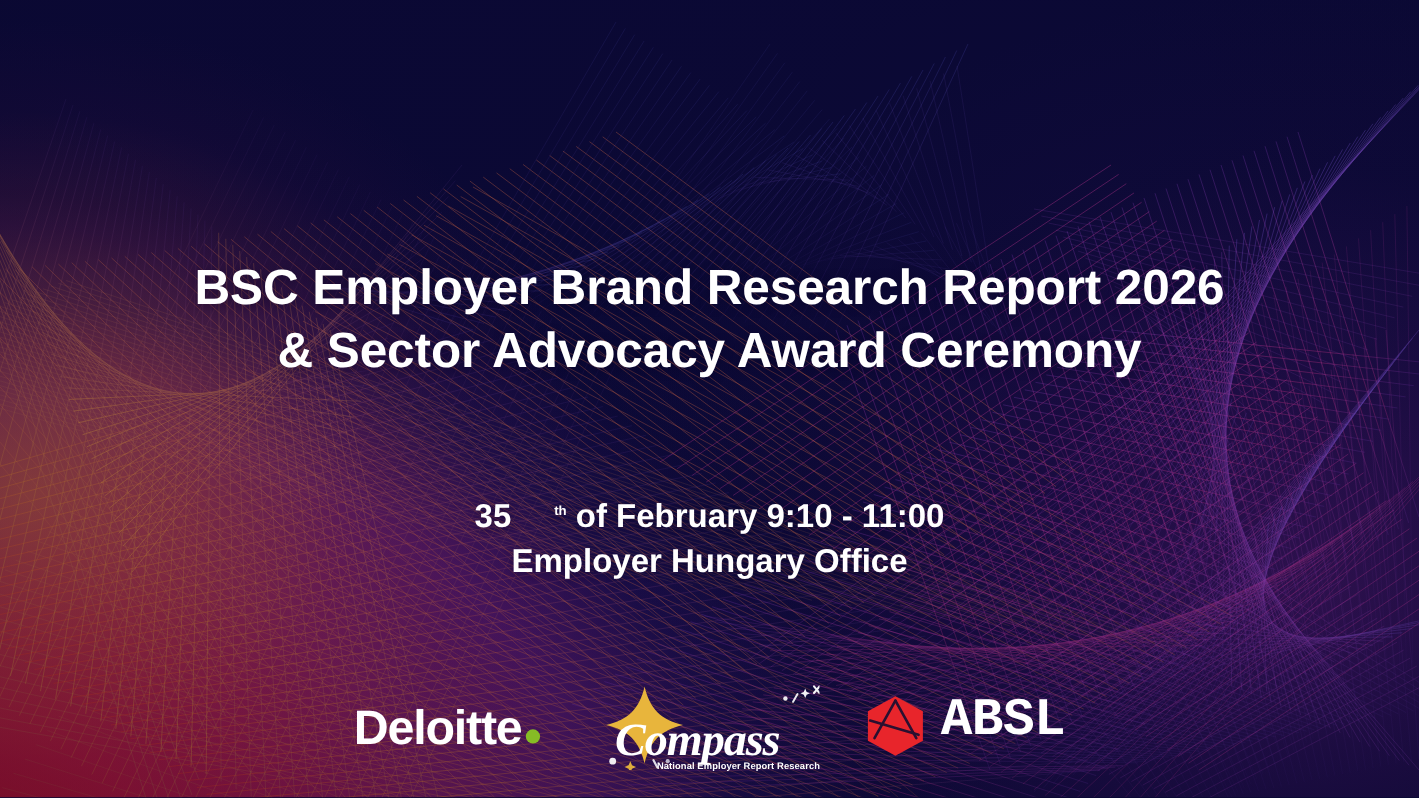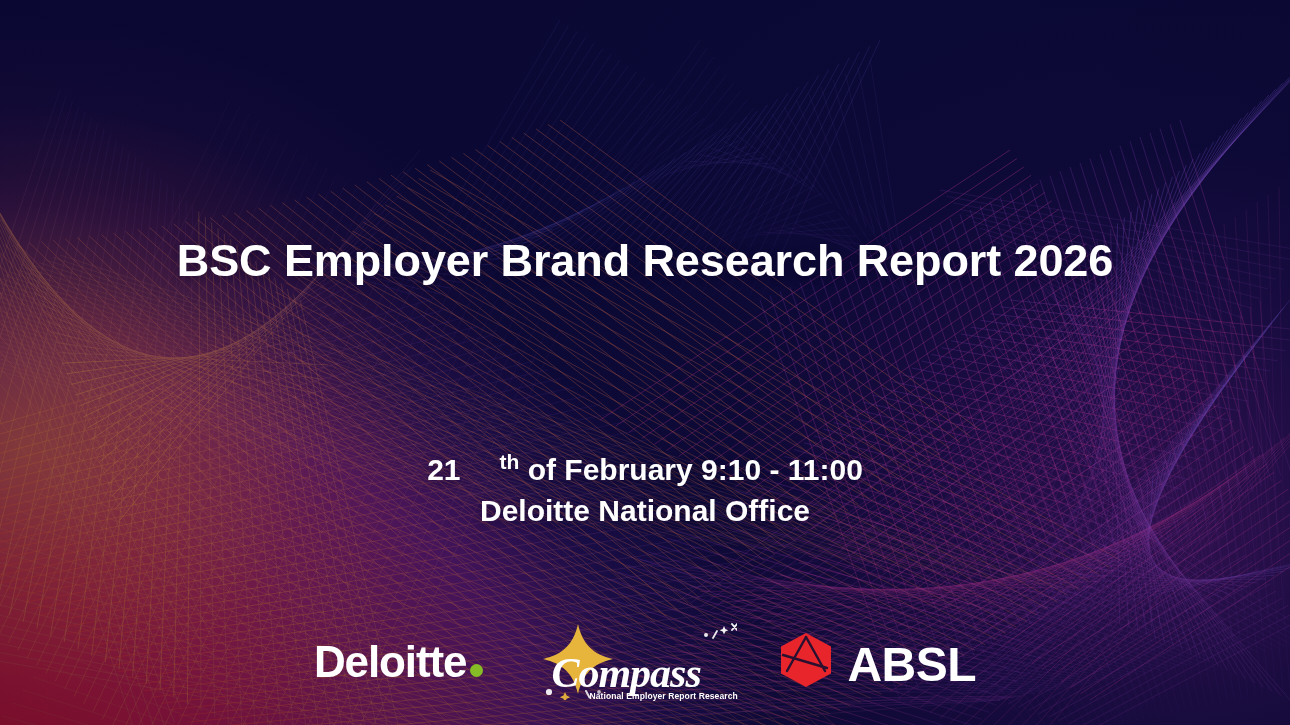--- a/index.html
+++ b/index.html
@@ -99,21 +99,21 @@
     left:0; right:0;
     top:449px;
     text-align:center;
     color:#ffffff;
     font-size:30px;
     font-weight:bold;
     line-height:1.37;
     text-shadow:0 2px 8px rgba(8,5,34,0.45);
   }
   .meta-line { display:block; }
-  .sup { font-size:21px; vertical-align:super; line-height:0;margin-left:39px; }
+  .sup { font-size:12px; vertical-align:super; line-height:0;margin-left:39px; }
 
   
   .logos {
     position:absolute;
     left:0; right:0;
     top:612px;
     height:96px;
     display:flex;
     align-items:center;
     justify-content:center;
@@ -176,23 +176,24 @@
     left:48px; top:75px;
     font-size:8.5px;
     font-weight:bold;
     letter-spacing:0.1px;
     color:#ffffff;
     white-space:nowrap;
   }
 
   
   .logo-absl {
-    display:flex; align-items:flex-end; gap:12px;
+    display:flex; align-items:flex-start; gap:12px;
     position:relative;
     top:0px;
+    font-family:Liberation Mono, monospace;
   }
   .absl-word {
     color:#ffffff;
     font-size:48px;
     font-weight:bold;
     letter-spacing:-0.5px;
     line-height:1;
   }
 </style>
 </head>
@@ -1205,25 +1206,26 @@
         </g>
     </g>
   </svg>
 
   <div class="bg-vignette"></div>
 
   <div class="content">
 
     <h1 class="title">
       <span class="title-line">BSC Employer Brand Research Report 2026</span>
+      <span class="title-line">&amp; Sector Advocacy Award Ceremony</span>
     </h1>
 
     <div class="meta">
-      <span class="meta-line"><span>21</span><span class="sup">th</span><span> of February 9:10 - 11:00</span></span>
-      <span class="meta-line">Deloitte National Office</span>
+      <span class="meta-line"><span>35</span><span class="sup">th</span><span> of February 9:10 - 11:00</span></span>
+      <span class="meta-line">Employer Hungary Office</span>
     </div>
 
     <div class="logos">
 
       <div class="logo-deloitte">
         <span>Deloitte</span>
         <span class="deloitte-dot"></span>
       </div>
 
       <div class="logo-compass">

